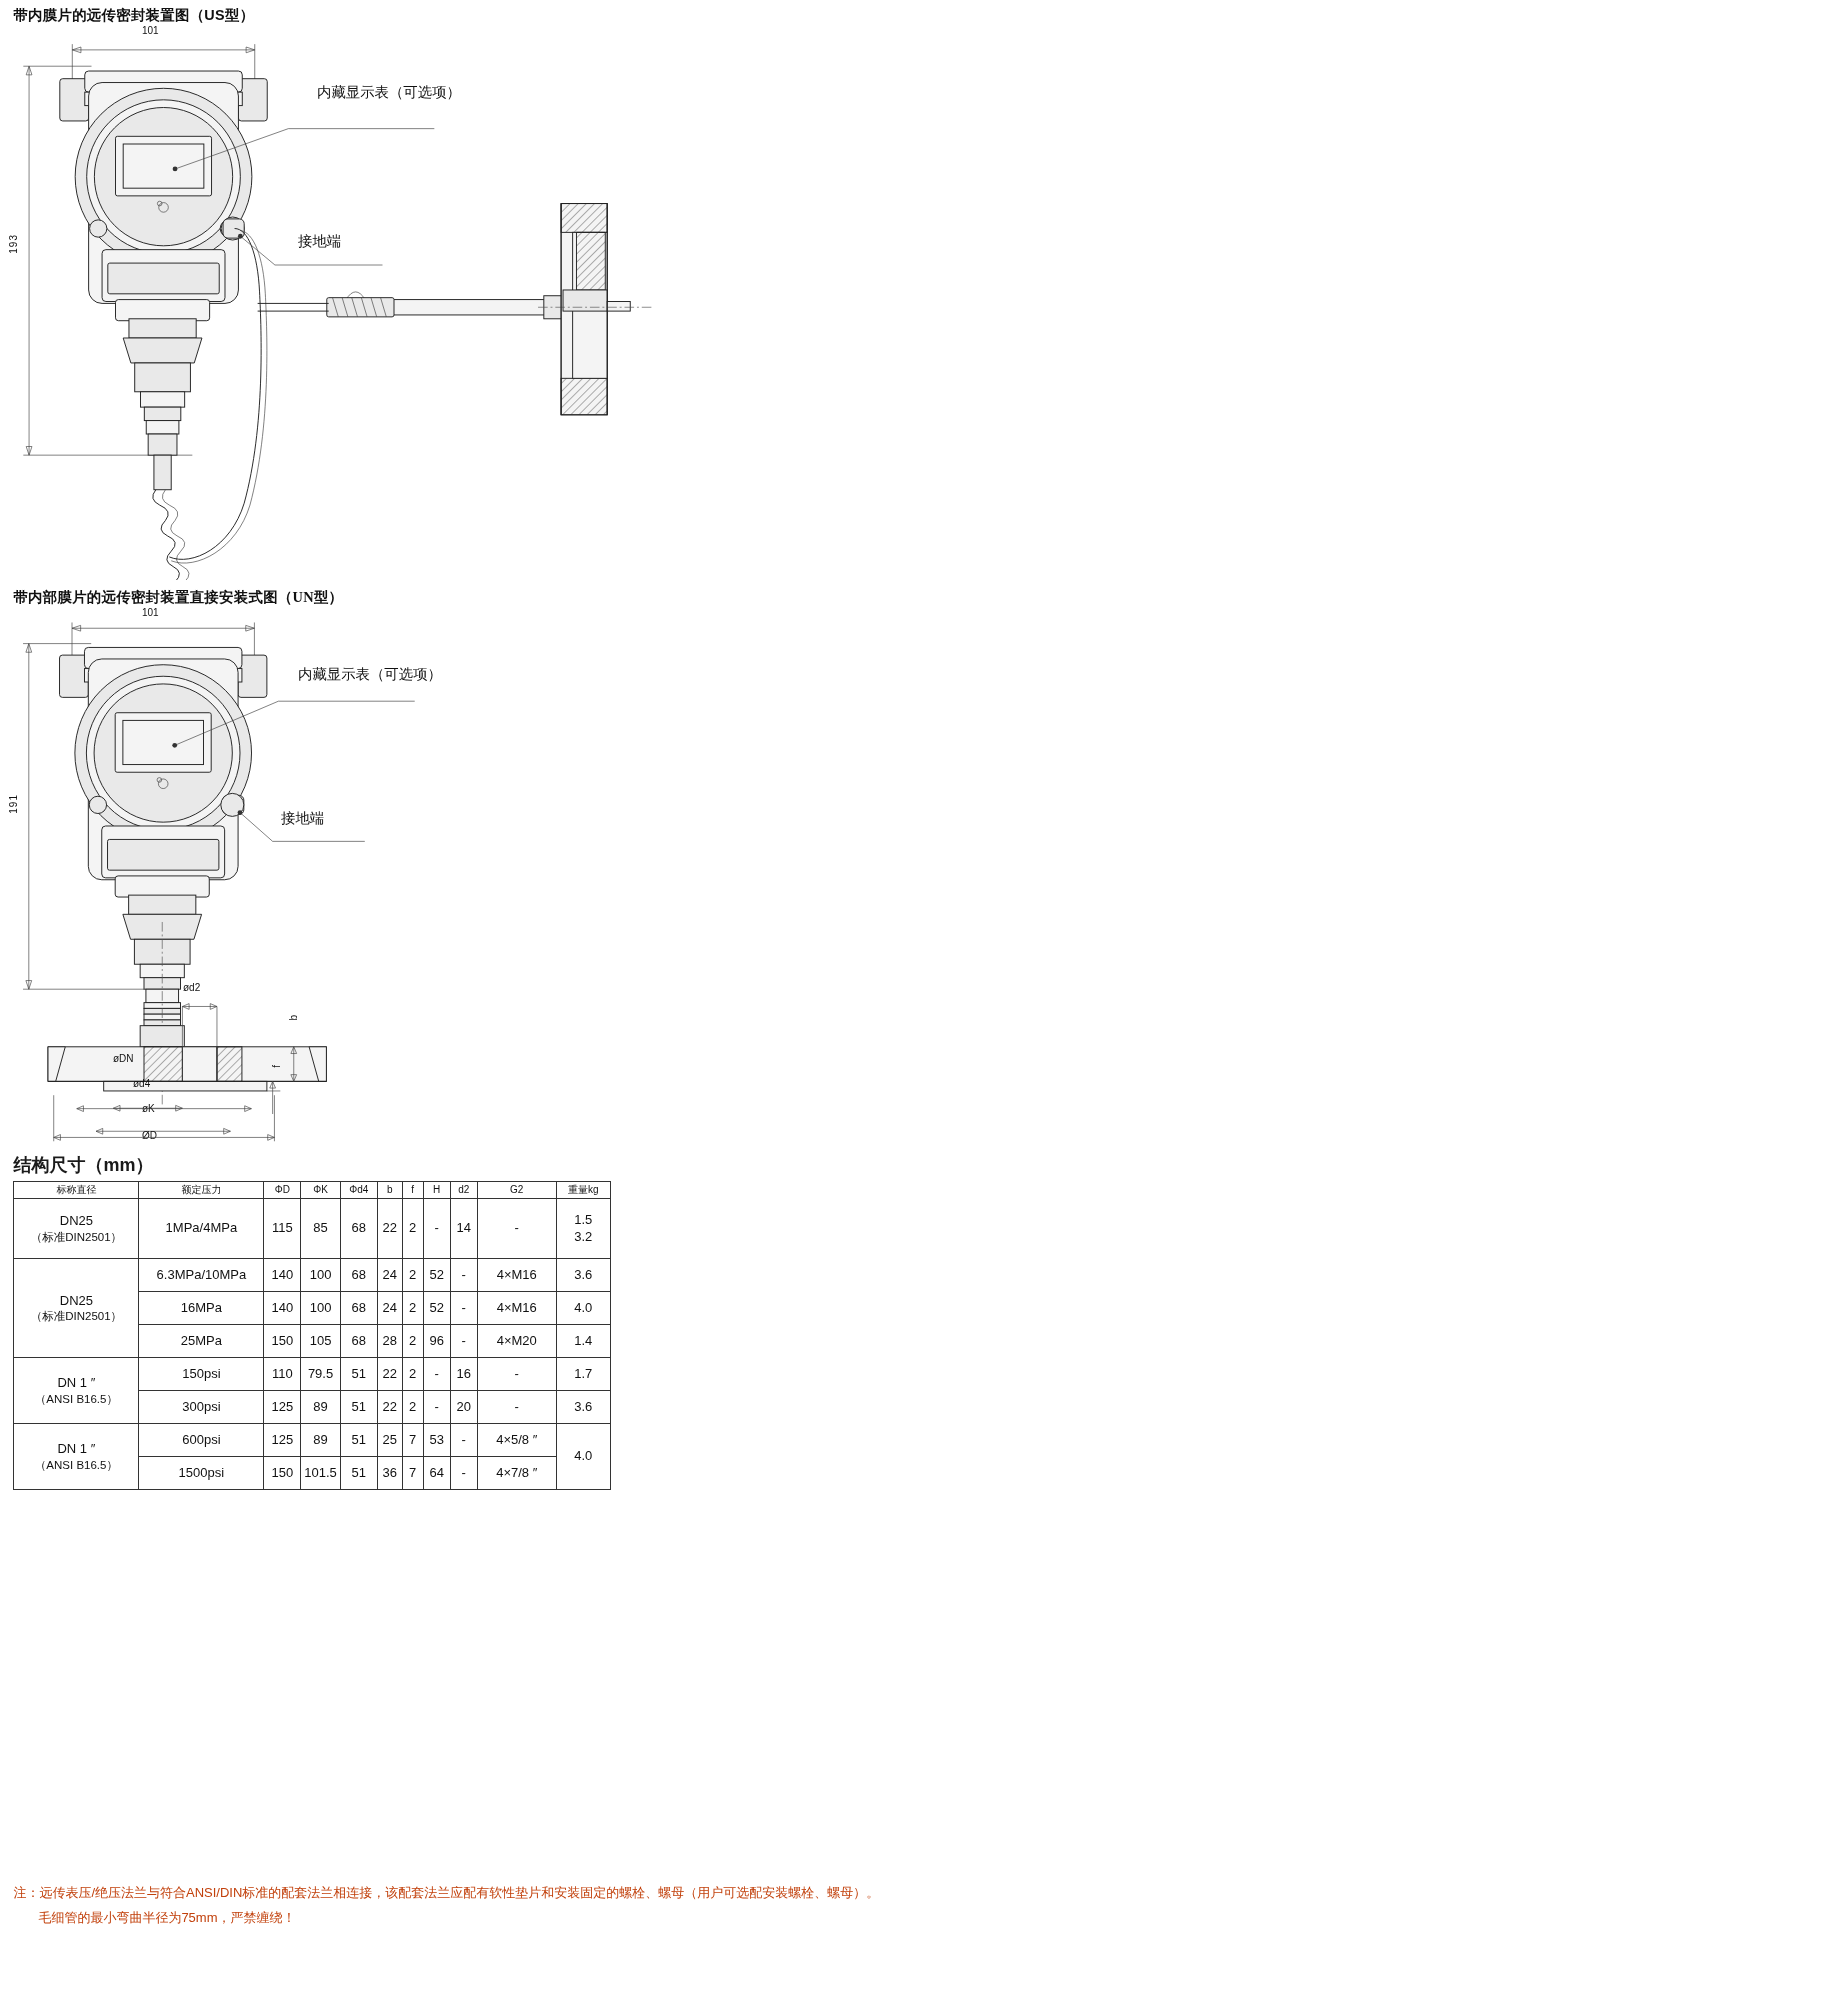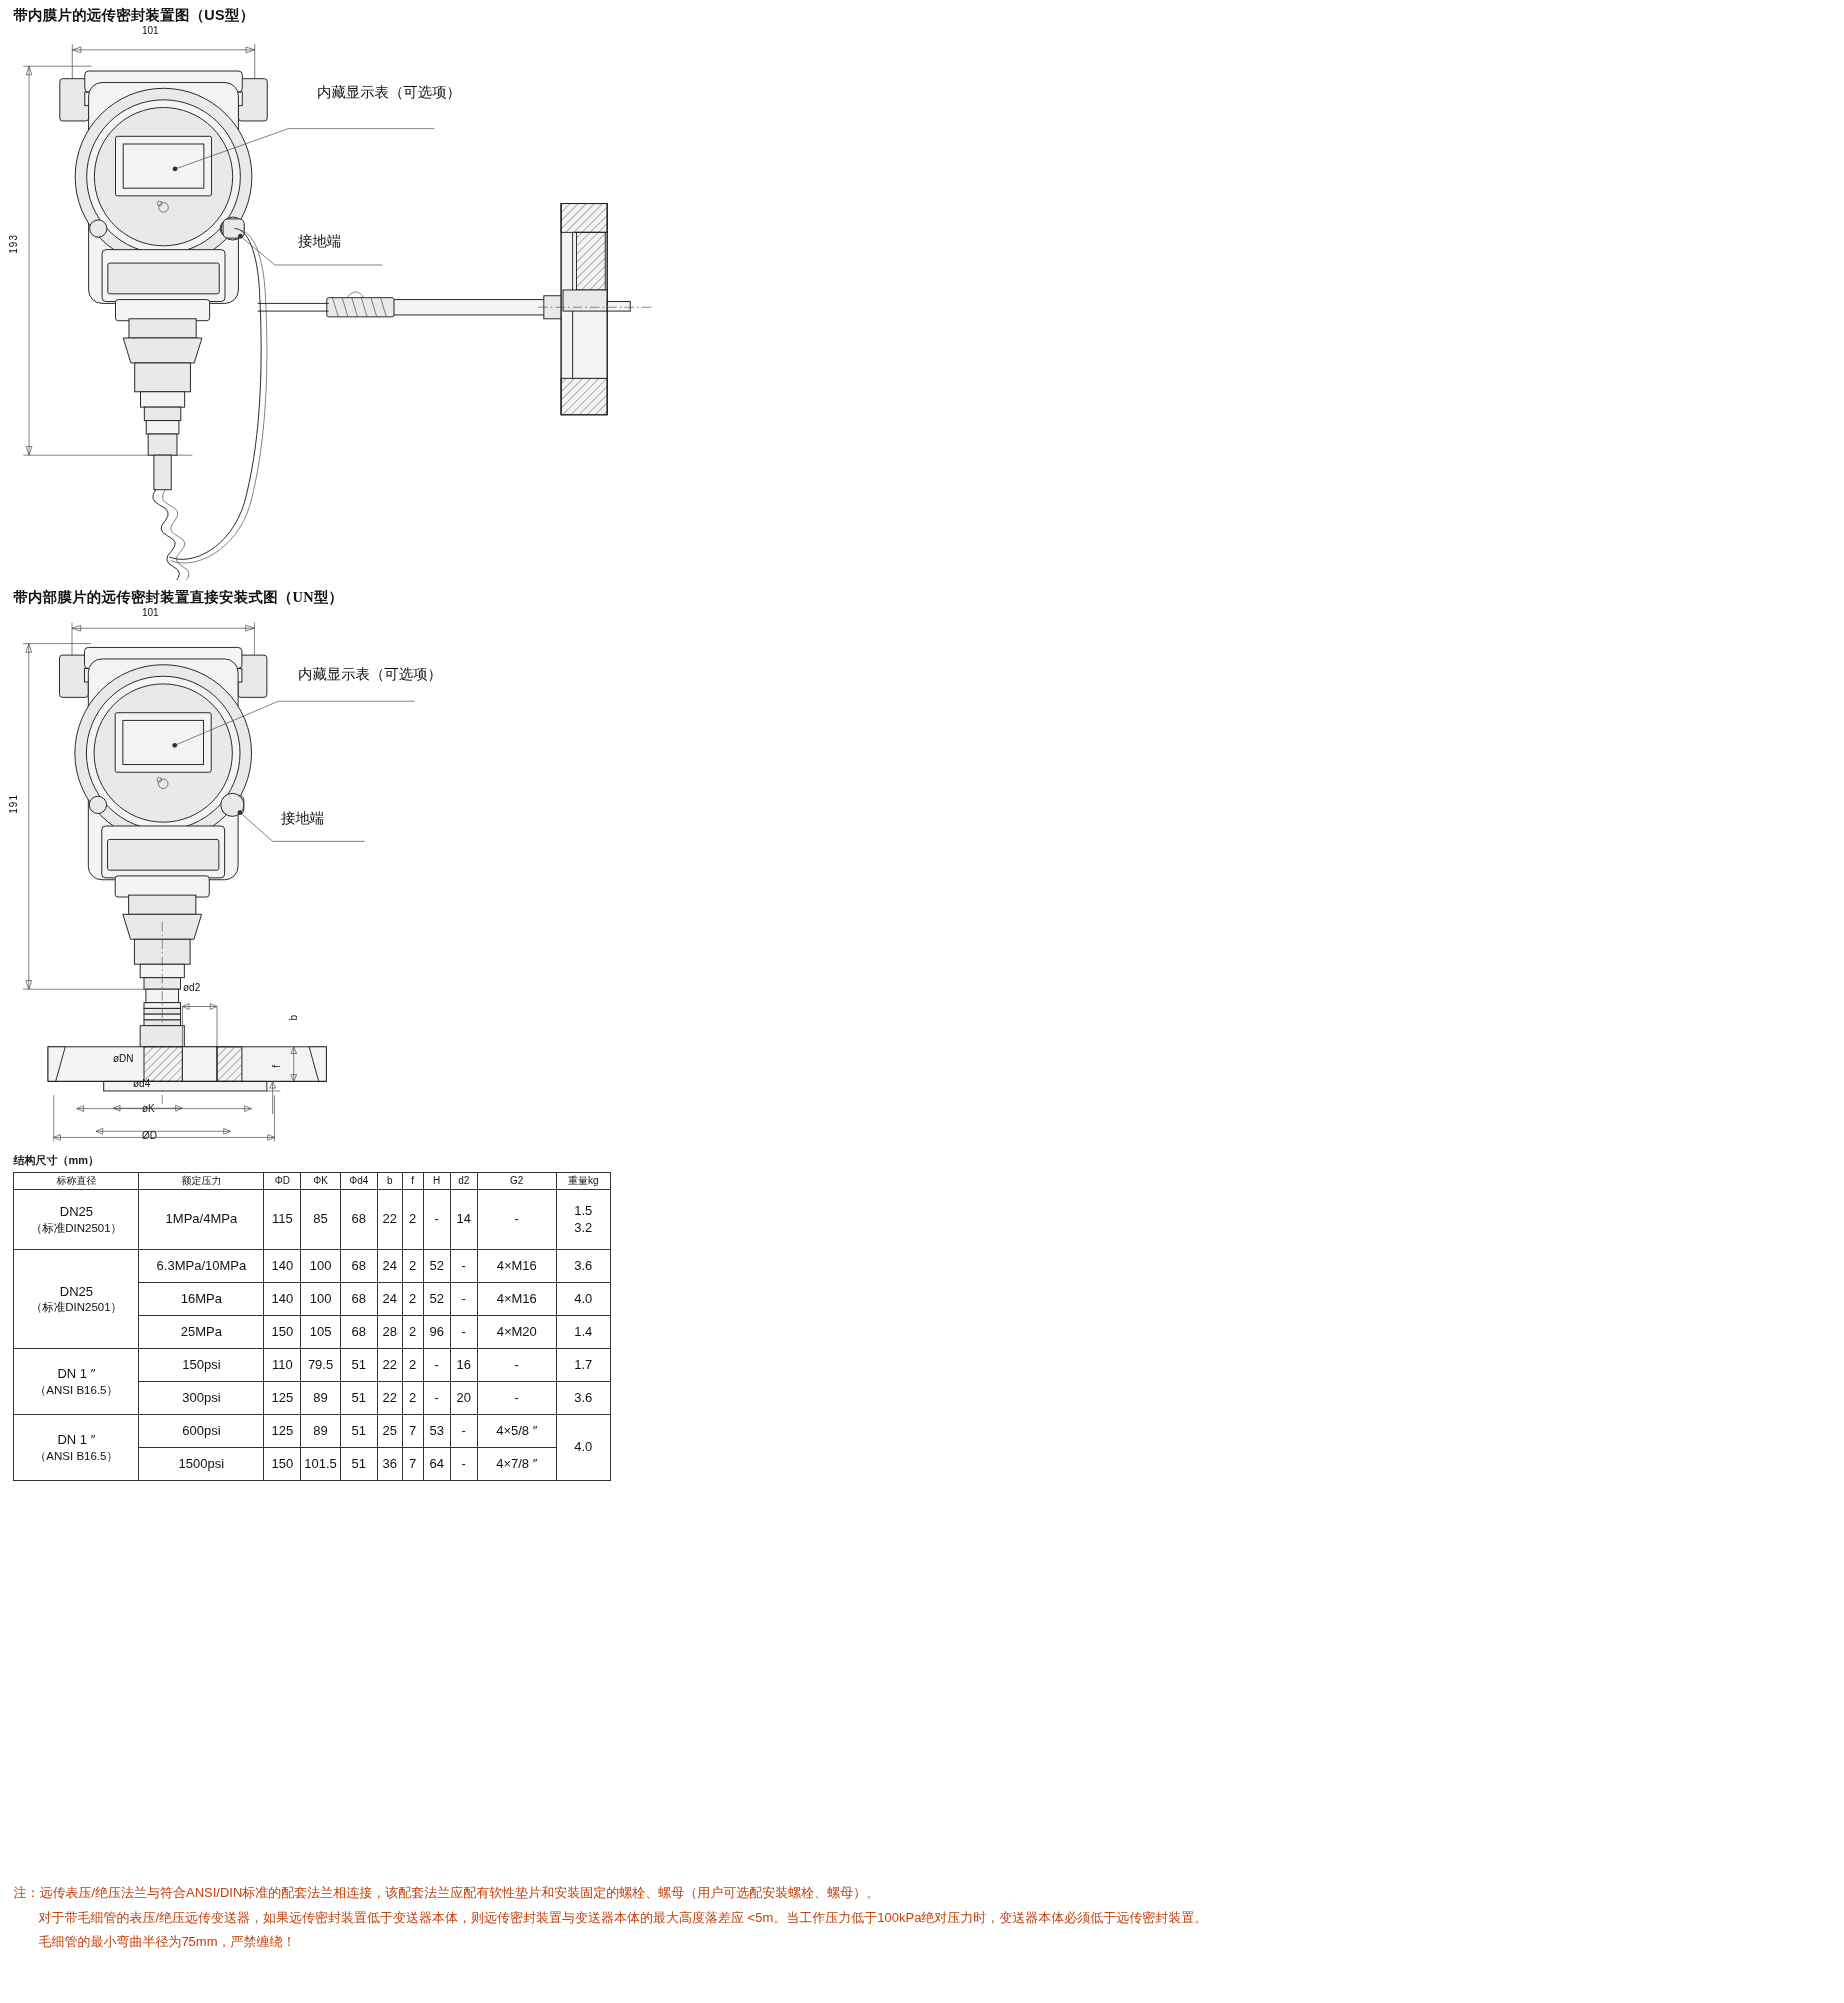--- a/index.html
+++ b/index.html
@@ -36,21 +36,21 @@
   }
 
   .callout {
     font-size: 14.4px;
     color: #111;
     white-space: nowrap;
   }
 
   
   .table-title {
-    font-size: 11px;
+    font-size: 18px;
     font-weight: bold;
     margin-bottom: 3.8px;
   }
   table.dims {
     border-collapse: collapse;
     font-size: 13px;
     color: #111;
   }
   table.dims th, table.dims td {
     border: 1px solid #333;
@@ -475,18 +475,17 @@
           <td>64</td>
           <td>-</td>
           <td>4×7/8 ″</td>
         </tr>
       </tbody>
     </table>
   </div>
 
   <div class="abs notes" style="left:13.4px; top:1881px; width:1816px;">
     <div>注：远传表压/绝压法兰与符合ANSI/DIN标准的配套法兰相连接，该配套法兰应配有软性垫片和安装固定的螺栓、螺母（用户可选配安装螺栓、螺母）。</div>
-    <div style="padding-left:25px;">对于带毛细管的表压/绝压远传变送器，如果远传密封装置低于变送器本体，则远传密封装置与变送器本体的最大高度落差应 &lt;5m。当工作压力低于100kPa绝对压力时，变送器本体必须低于远传密封装置。</div>
     <div style="padding-left:25px;">毛细管的最小弯曲半径为75mm，严禁缠绕！</div>
   </div>
 
 </div>
 
 
 </body></html>

